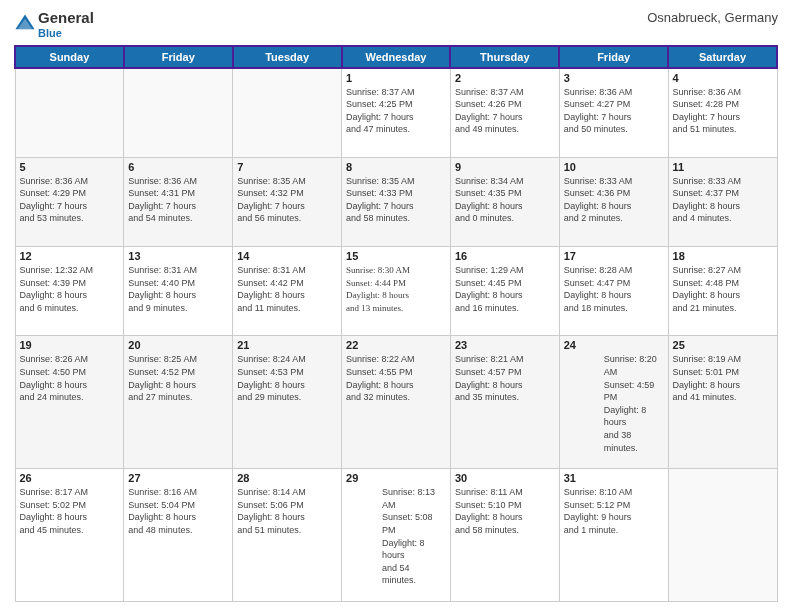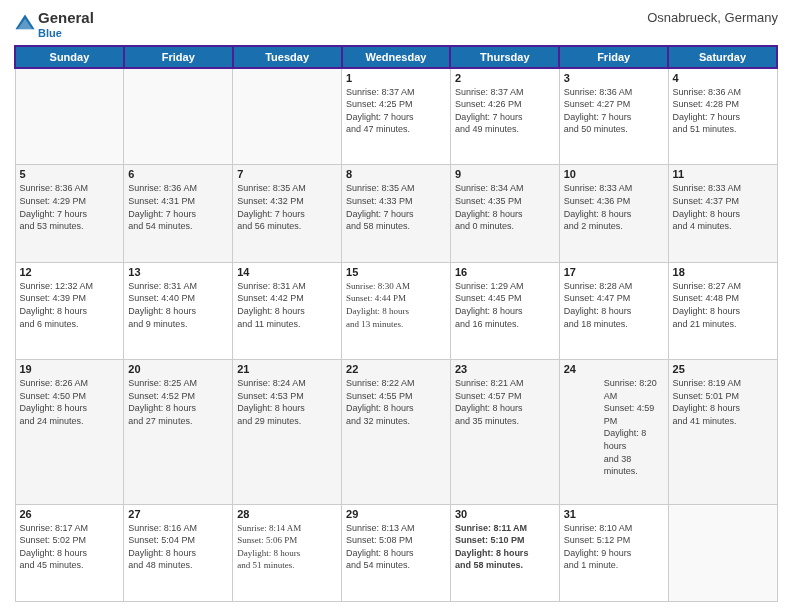--- a/index.html
+++ b/index.html
@@ -337,35 +337,35 @@
           </td>
           <td>
             <span class="day-num">27</span>
             <div class="day-info" style="white-space: pre-line;">Sunrise: 8:16 AM
 Sunset: 5:04 PM
 Daylight: 8 hours
 and 48 minutes.</div>
           </td>
           <td>
             <span class="day-num">28</span>
-            <div class="day-info" style="white-space: pre-line; font-family: Liberation Serif, serif;">Sunrise: 8:14 AM
+            <div class="day-info" style="white-space: pre-line;">Sunrise: 8:14 AM
 Sunset: 5:06 PM
 Daylight: 8 hours
 and 51 minutes.</div>
           </td>
           <td>
             <span class="day-num">29</span>
-            <div class="day-info" style="white-space: pre-line;">Sunrise: 8:13 AM
+            <div class="day-info" style="white-space: pre-line; margin-left: 36px;">Sunrise: 8:13 AM
 Sunset: 5:08 PM
 Daylight: 8 hours
 and 54 minutes.</div>
           </td>
           <td>
             <span class="day-num">30</span>
-            <div class="day-info" style="white-space: pre-line; font-weight: bold;">Sunrise: 8:11 AM
+            <div class="day-info" style="white-space: pre-line;">Sunrise: 8:11 AM
 Sunset: 5:10 PM
 Daylight: 8 hours
 and 58 minutes.</div>
           </td>
           <td>
             <span class="day-num">31</span>
             <div class="day-info" style="white-space: pre-line;">Sunrise: 8:10 AM
 Sunset: 5:12 PM
 Daylight: 9 hours
 and 1 minute.</div>

